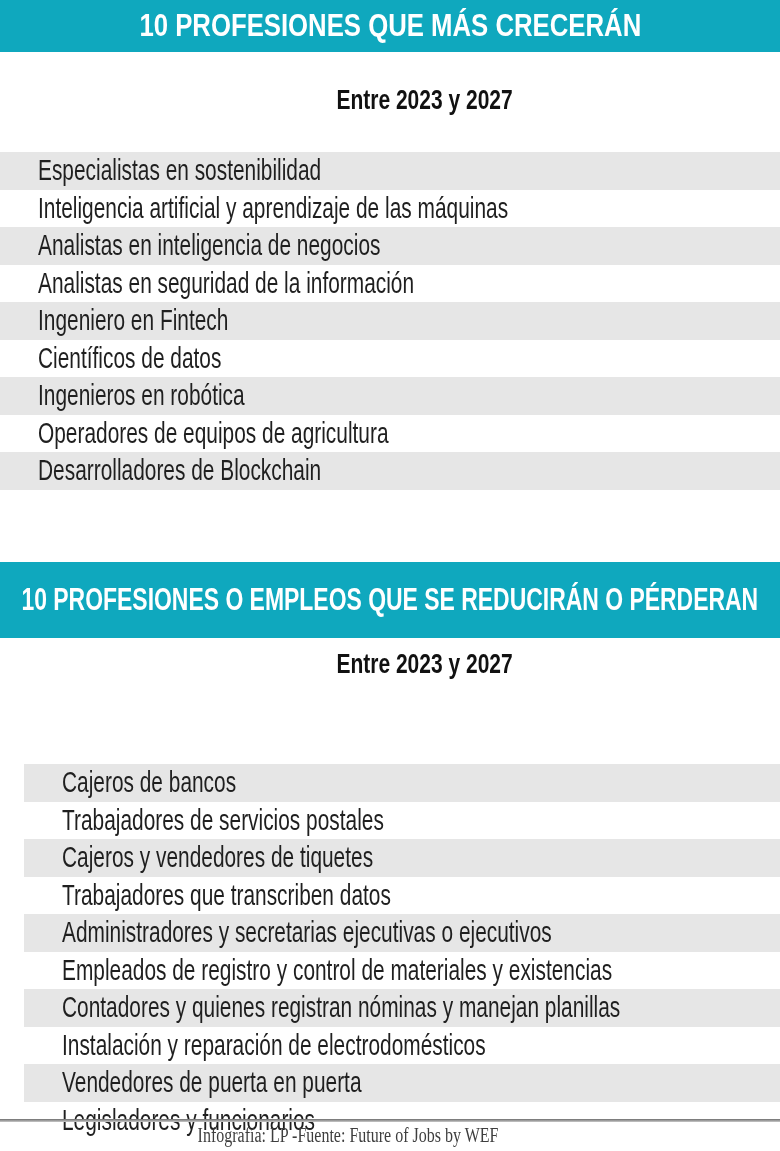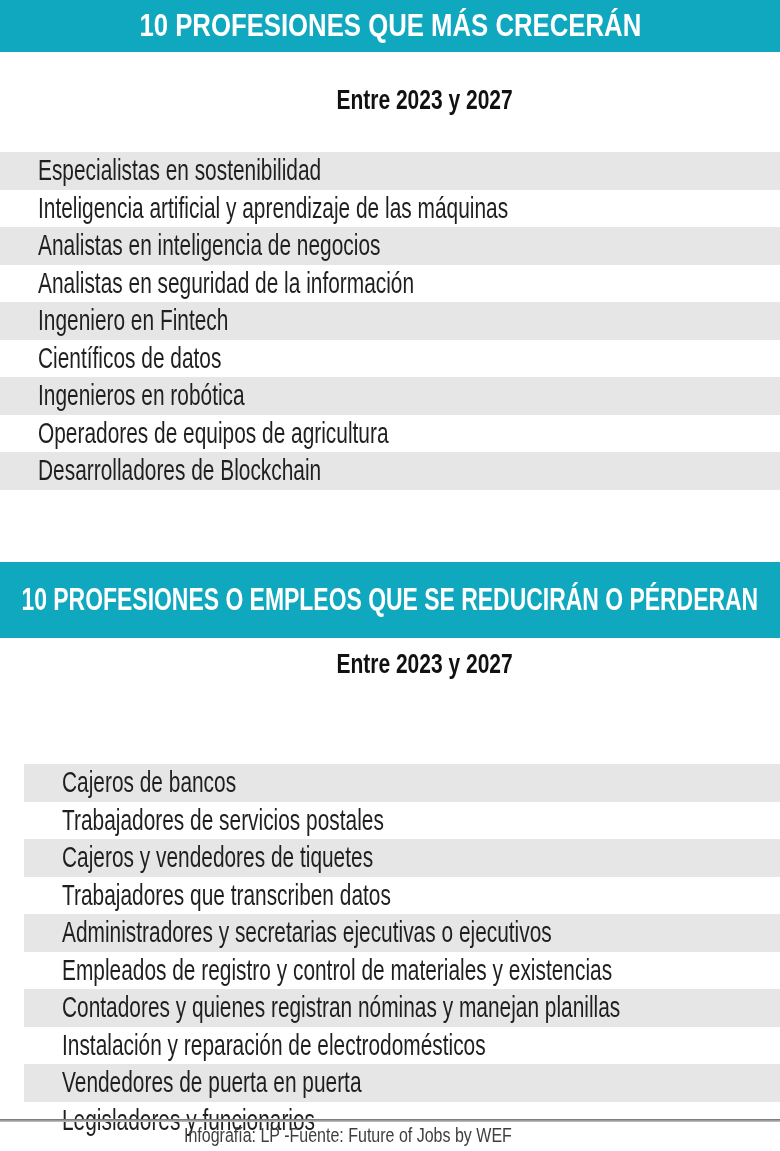--- a/index.html
+++ b/index.html
@@ -92,20 +92,21 @@
     width:780px;
     height:3px;
     background:linear-gradient(to bottom,#6e6e6e,#c9c9c9);
   }
   .footer{
     position:absolute;
     left:0;
     top:1124px;
     width:696px;
     text-align:center;
+    font-family:Liberation Serif, serif;
   }
   .footer .cx{
     font-size:20px;
     color:#3e3e3e;
     transform:scaleX(0.8);
   }
 </style>
 </head>
 <body>
 

